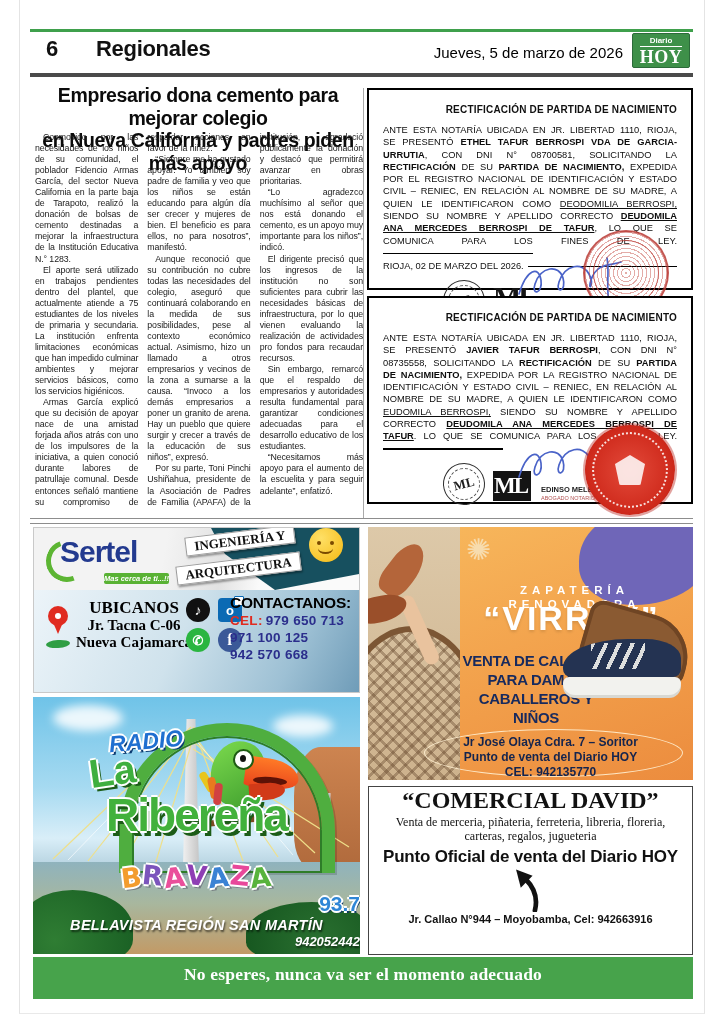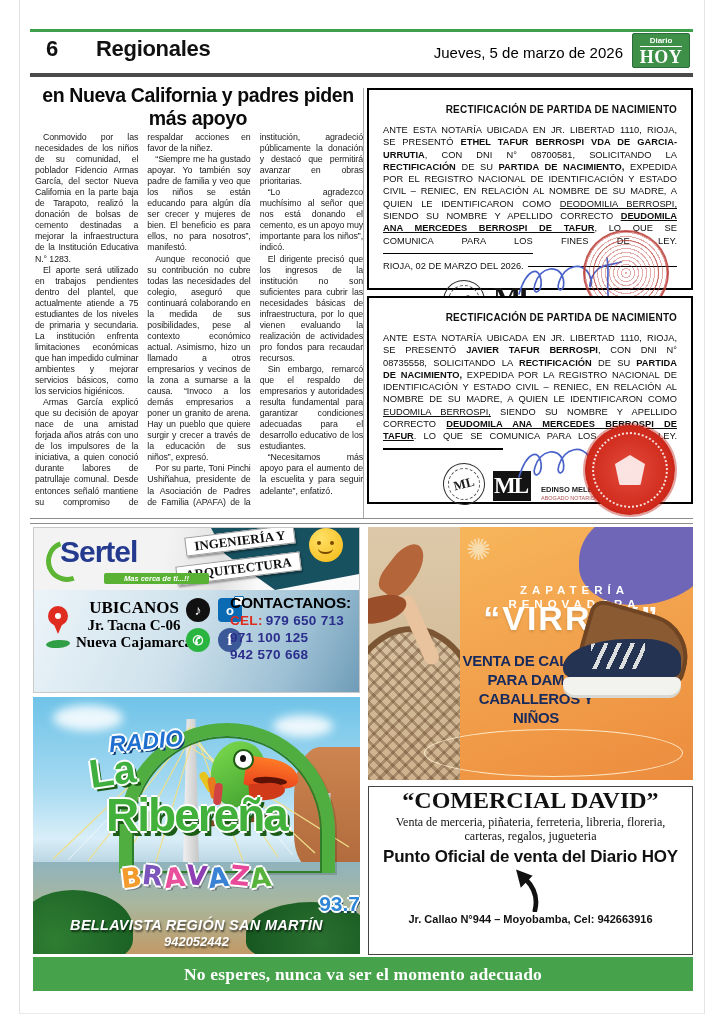--- a/index.html
+++ b/index.html
@@ -80,21 +80,21 @@
           border-bottom:2px solid #7a4a00;border-radius:50%;}
   .svc-label{position:absolute;background:#fff;border:1px solid #9a9a9a;box-shadow:1px 2px 2px rgba(0,0,0,.35);
           padding:1px 8px;font:700 13px/15px "Liberation Serif",serif;transform:rotate(-7deg);white-space:nowrap;}
   .svc-1{right:64px;top:3px;}
   .svc-2{right:58px;top:31px;}
   .sertel-logo{position:absolute;left:26px;top:8px;font:700 30px/32px "Liberation Sans",sans-serif;
           color:#233a8f;letter-spacing:-1px;}
   .swoosh{position:absolute;left:12px;top:12px;width:32px;height:32px;border:5px solid transparent;
           border-left-color:#5cb533;border-bottom-color:#5cb533;border-radius:50%;transform:rotate(24deg);}
   .sertel-tagline{position:absolute;left:70px;top:45px;background:#59b234;color:#fff;
-          font:italic 700 7.5px/9px "Liberation Sans",sans-serif;padding:1px 20px;border-radius:2px;}
+          font:italic 700 7.5px/9px "Liberation Sans",sans-serif;padding:1px 0;border-radius:2px;}
   .sertel-bottom{position:absolute;left:0;right:0;top:62px;bottom:0;
           background:linear-gradient(115deg,#ecf4f9 0%,#cfe2ec 45%,#9dc0d4 78%,#6f9cb8 100%);}
   .pin{position:absolute;left:14px;top:16px;width:20px;height:20px;background:#e02b20;border-radius:50%;}
   .pin::after{content:"";position:absolute;left:4px;top:14px;border-left:6px solid transparent;
           border-right:6px solid transparent;border-top:14px solid #e02b20;}
   .pin::before{content:"";position:absolute;left:7px;top:7px;width:6px;height:6px;background:#fff;border-radius:50%;}
   .pin-base{position:absolute;left:12px;top:50px;width:24px;height:8px;background:#2f9e44;
           border-radius:50%;transform:rotate(-4deg);}
   .ubicanos{position:absolute;left:34px;top:8px;width:132px;text-align:center;color:#000;
           font-family:"Liberation Serif",serif;}
@@ -203,53 +203,54 @@
   .bravaza span{display:inline-block;
          text-shadow:-2px 0 #fff,2px 0 #fff,0 -2px #fff,0 2px #fff,2px 3px 0 rgba(40,20,60,.35);}
   .bravaza span:nth-child(odd){transform:rotate(-7deg);}
   .bravaza span:nth-child(even){transform:rotate(6deg) translateY(-2px);}
   .freq{position:absolute;left:0;right:0;top:196px;text-align:right;
          font:900 21px/22px "Liberation Sans",sans-serif;color:#2f86d6;
          text-shadow:-2px 0 #fff,2px 0 #fff,0 -2px #fff,0 2px #fff,2px 2px 0 #123a66;}
   .bella{position:absolute;left:0;right:0;top:220px;text-align:center;color:#fff;
          font:italic 800 14.5px/16px "Liberation Sans",sans-serif;letter-spacing:.3px;
          text-shadow:1px 2px 2px rgba(0,0,0,.6);}
-  .rphone{position:absolute;left:0;right:0;top:238px;text-align:center;color:#fff;
+  .rphone{position:absolute;left:0;right:0;top:238px;text-align:right;color:#fff;
          font:italic 800 13px/14px "Liberation Sans",sans-serif;text-shadow:1px 2px 2px rgba(0,0,0,.55);}
   
   .comercial{position:absolute;left:368px;top:786px;width:325px;height:169px;background:#fff;
          border:1.5px solid #444;box-sizing:border-box;text-align:center;}
   .c-galeria{margin-top:7px;font:700 13px/14px "Liberation Serif",serif;letter-spacing:1.5px;}
   .c-name{font:700 24px/26px "Liberation Serif",serif;margin-top:0;}
   .c-desc{font:12px/14px "Liberation Serif",serif;margin:2px 6px 0;}
   .c-punto{font:700 17px/19px "Liberation Sans",sans-serif;margin-top:4px;letter-spacing:-.2px;}
   .c-arrow{display:block;margin:2px auto 0;}
   .c-addr{font:700 11px/12px "Liberation Sans",sans-serif;margin-top:1px;}
   
-  .banner{position:absolute;left:33px;top:957px;width:660px;height:34px;background:#47a34b;
+  .banner{position:absolute;left:33px;top:957px;width:660px;height:42px;background:#47a34b;
          color:#fff;text-align:center;font:700 17.5px/34px "Liberation Serif",serif;letter-spacing:.2px;}
 </style>
 </head>
 <body>
 
 <div class="page">
   <div class="scan-frame"></div>
   <div class="top-line"></div>
 
   <div class="page-num">6</div>
   <div class="section-title">Regionales</div>
   <div class="date">Jueves, 5 de marzo de 2026</div>
   <div class="brand">
     <div class="brand-top">Diario</div>
     <div class="brand-divider"></div>
     <div class="brand-name">HOY</div>
   </div>
   <div class="header-rule"></div>
 
   <div class="headline">
+    <div>Empresario dona cemento para mejorar colegio</div>
     <div>en Nueva California y padres piden más apoyo</div>
   </div>
   <div class="article-body">
       <p>Conmovido por las necesidades de los niños de su comunidad, el poblador Fidencio Armas García, del sector Nueva California en la parte baja de Tarapoto, realizó la donación de bolsas de cemento destinadas a mejorar la infraestructura de la Institución Educativa N.° 1283.</p>
       <p>El aporte será utilizado en trabajos pendientes dentro del plantel, que actualmente atiende a 75 estudiantes de los niveles de primaria y secundaria. La institución enfrenta limitaciones económicas que han impedido culminar ambientes y mejorar servicios básicos, como los servicios higiénicos.</p>
       <p>Armas García explicó que su decisión de apoyar nace de una amistad forjada años atrás con uno de los impulsores de la iniciativa, a quien conoció durante labores de patrullaje comunal. Desde entonces señaló mantiene su compromiso de respaldar acciones en favor de la niñez.</p>
       <p>“Siempre me ha gustado apoyar. Yo también soy padre de familia y veo que los niños se están educando para algún día ser crecer y mujeres de bien. El beneficio es para ellos, no para nosotros”, manifestó.</p>
       <p>Aunque reconoció que su contribución no cubre todas las necesidades del colegio, aseguró que continuará colaborando en la medida de sus posibilidades, pese al contexto económico actual. Asimismo, hizo un llamado a otros empresarios y vecinos de la zona a sumarse a la causa. “Invoco a los demás empresarios a poner un granito de arena. Hay un pueblo que quiere surgir y crecer a través de la educación de sus niños”, expresó.</p>
       <p>Por su parte, Toni Pinchi Ushiñahua, presidente de la Asociación de Padres de Familia (APAFA) de la institución, agradeció públicamente la donación y destacó que permitirá avanzar en obras prioritarias.</p>
       <p>“Lo agradezco muchísimo al señor que nos está donando el cemento, es un apoyo muy importante para los niños”, indicó.</p>
@@ -352,20 +353,25 @@
         <p>PARA DAMAS</p>
         <p>CABALLEROS Y</p>
         <p>NIÑOS</p>
       </div>
     <div class="shoe-back"></div>
     <div class="shoe-front">
       <div class="upper"></div>
       <div class="sole"></div>
     </div>
     <div class="v-oval"></div>
+    <div class="v-footer">
+        <p>Jr José Olaya Cdra. 7 – Soritor</p>
+        <p>Punto de venta del Diario HOY</p>
+        <p>CEL: 942135770</p>
+      </div>
   </div>
 
   <div class="radio">
     <div class="cloud" style="left:20px;top:8px;width:70px;height:26px;"></div>
     <div class="cloud" style="left:240px;top:18px;width:60px;height:22px;"></div>
     <div class="cliff"></div>
     <div class="pylon"></div>
     <svg class="cables" viewBox="0 0 327 180">
       <g stroke="#efe08a" stroke-width="1.2" fill="none">
         <path d="M158 30 L20 162"></path>

